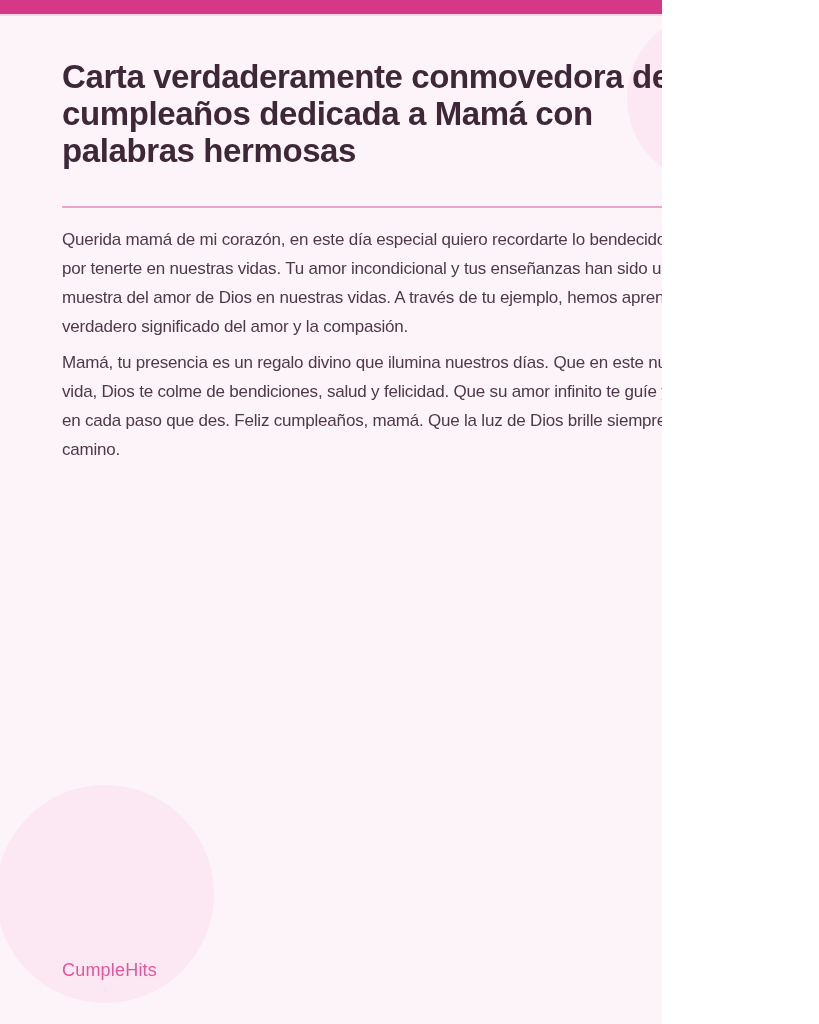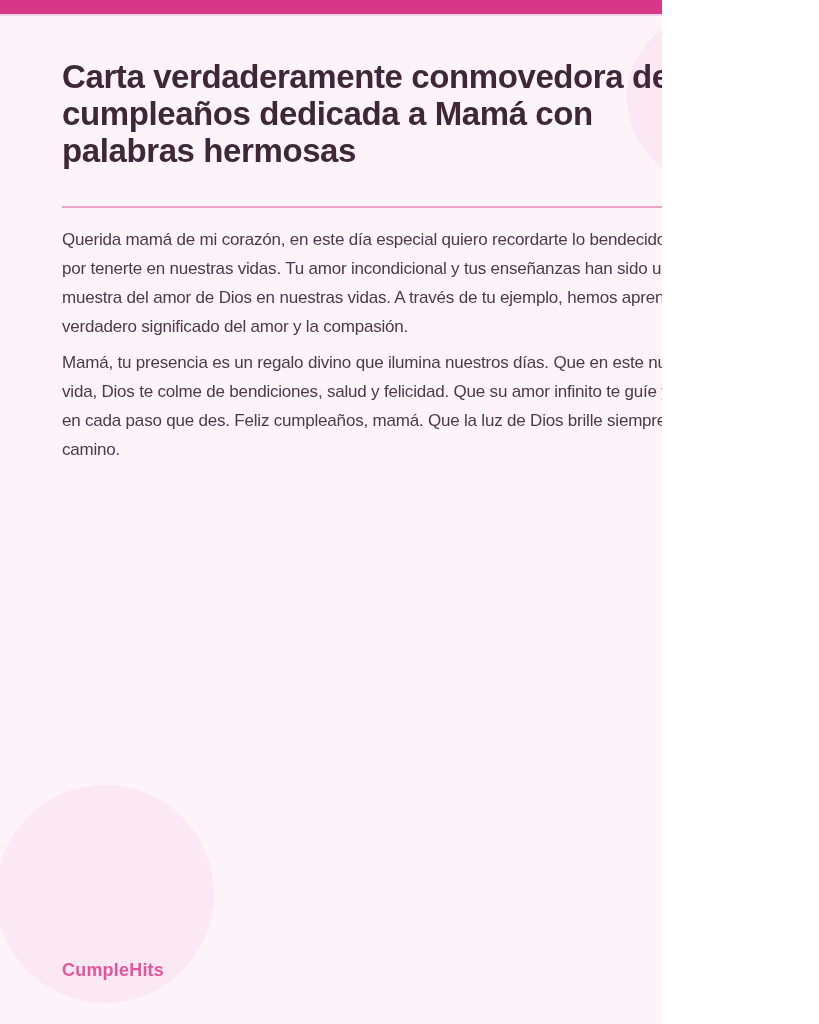--- a/index.html
+++ b/index.html
@@ -73,21 +73,21 @@
     color: var(--body_text, #4e394a);
   }
   p + p {
     margin-top: 7px;
   }
   .brand {
     position: absolute;
     left: 62px;
     top: 960px;
     font-size: 18px;
-    font-weight: 700;
+    font-weight: 400;
     letter-spacing: 0.2px;
     color: var(--brand, #e8549b);
     z-index: 1;
     text-align: right;
   }
 </style>
 </head>
 <body>
 
 <div class="page">

